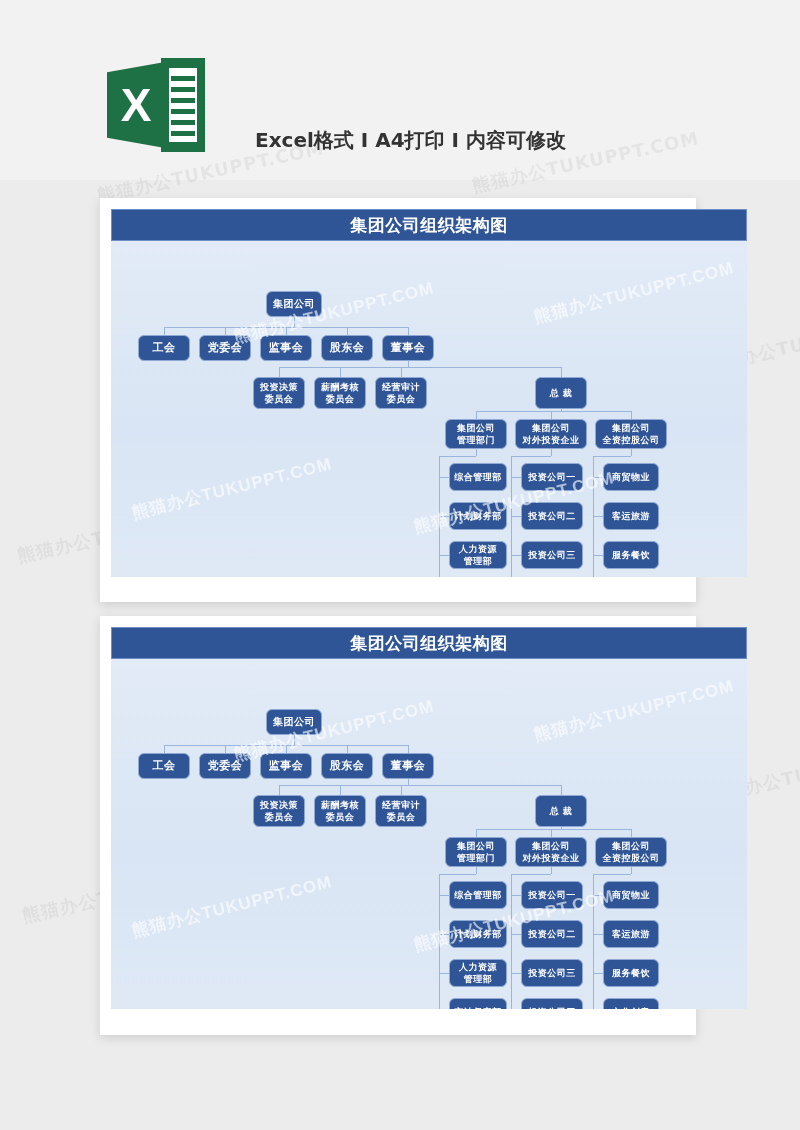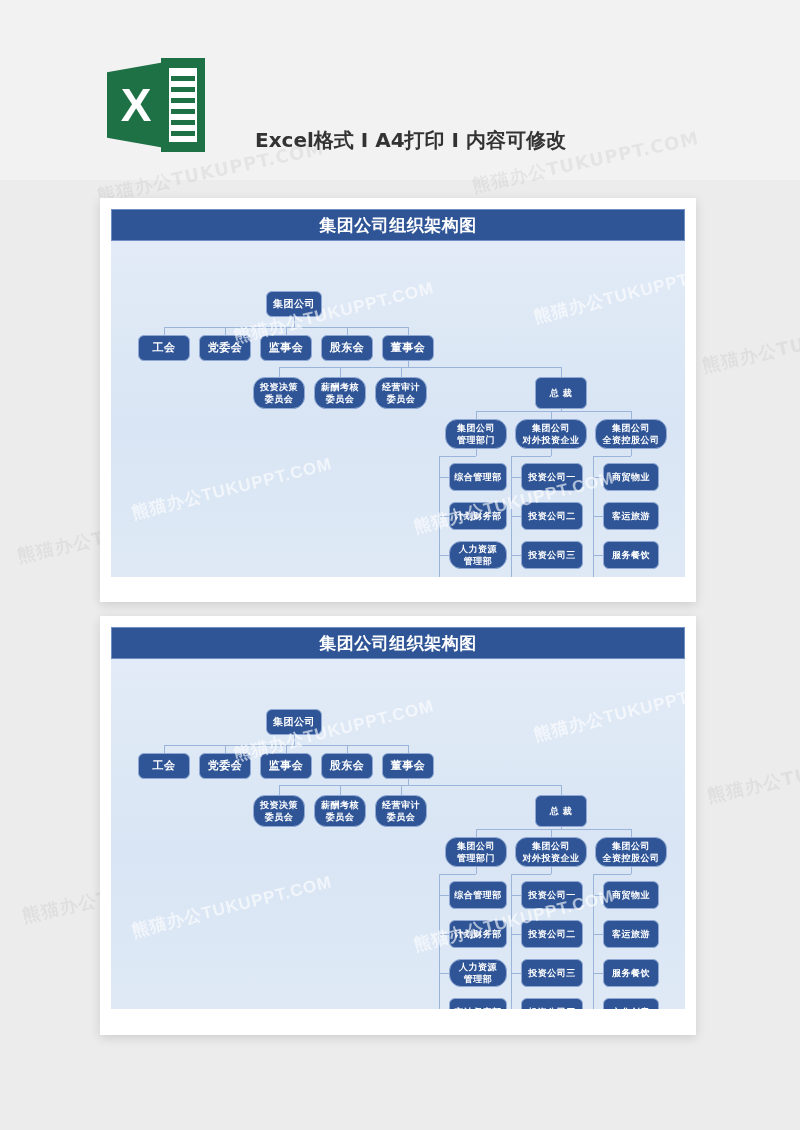--- a/index.html
+++ b/index.html
@@ -24,42 +24,42 @@
     color:#1e7145;font-size:53px;font-weight:bold;letter-spacing:1px;
     line-height:62px;white-space:nowrap;}
   .sub-title{position:absolute;left:255px;top:125px;width:460px;
     color:#333;font-size:20px;font-weight:bold;line-height:30px;white-space:nowrap;}
 
   
   .card{position:absolute;left:100px;width:596px;background:#fff;
         box-shadow:0 3px 10px rgba(0,0,0,.13);}
   #card1{top:198px;height:404px;}
   #card2{top:616px;height:419px;}
-  .card-inner{position:absolute;left:11px;top:11px;width:574px;}
+  .card-inner{position:absolute;left:11px;top:11px;width:636px;}
   .chart-title{height:32px;background:#2f5597;border:1px solid #6f8fc4;
     box-sizing:border-box;color:#fff;font-size:17px;font-weight:bold;
     text-align:center;line-height:30px;letter-spacing:.5px;}
   .chart-body{position:relative;height:336px;
     background:linear-gradient(180deg,#e2ebf7 0%,#d9e5f4 55%,#dfe9f6 100%);
     overflow:hidden;}
   #card2 .chart-body{height:350px;}
 
   
   .wm{position:absolute;color:rgba(255,255,255,.62);font-size:17px;font-weight:bold;
       white-space:nowrap;letter-spacing:1px;pointer-events:none;
       font-family:"Liberation Sans",sans-serif;}
   .wm-pg{position:absolute;color:rgba(0,0,0,.055);font-size:18px;font-weight:bold;
       white-space:nowrap;letter-spacing:1px;pointer-events:none;}
 
   
   .node{position:absolute;background:#2f5597;border:1px solid #8fa9d4;border-radius:6px;
     box-sizing:border-box;color:#fff;font-size:10px;font-weight:bold;
     display:flex;align-items:center;justify-content:center;text-align:center;
     line-height:12px;letter-spacing:.5px;}
-  .node.two{line-height:12.5px;border-radius:12px;}
+  .node.two{line-height:12.5px;}
   .node span{display:block;}
   .ln{position:absolute;background:#9ab4da;}
   .lnh{height:1px;}
   .lnv{width:1px;}
 </style>
 </head>
 <body>
 
 <div class="header">
   <div class="xl-logo">

